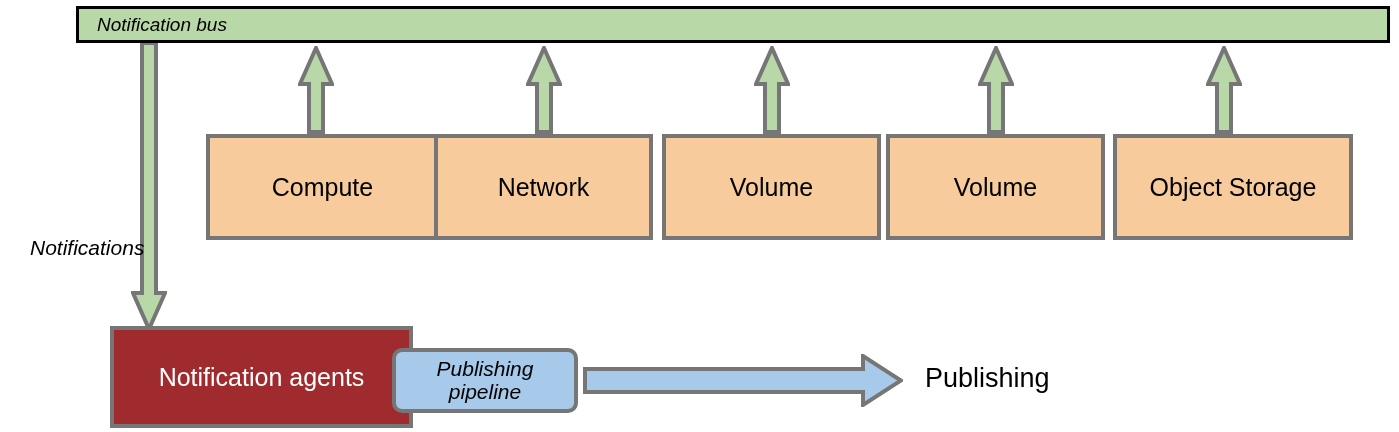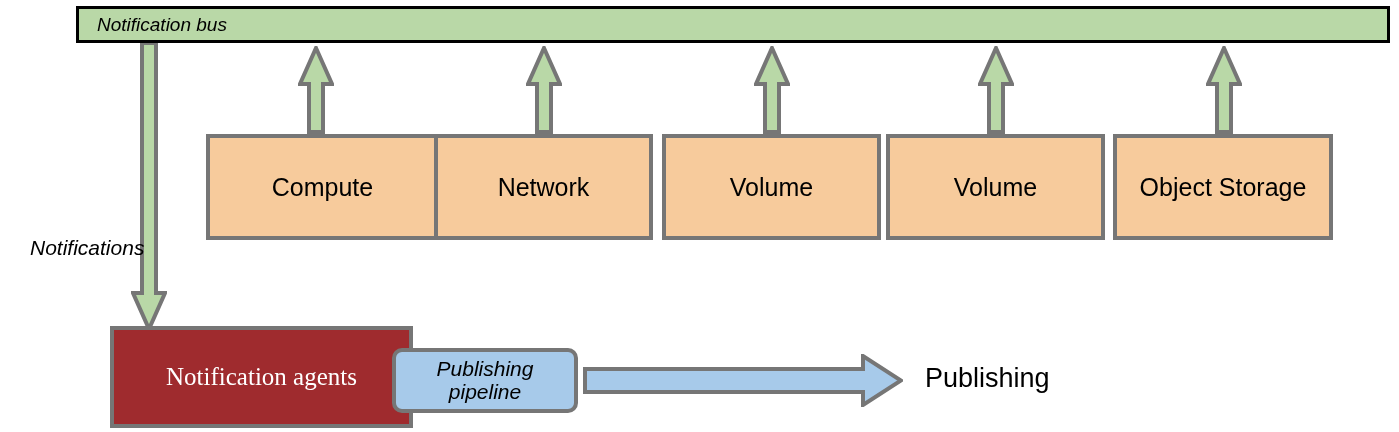--- a/index.html
+++ b/index.html
@@ -101,21 +101,20 @@
     border: 4px solid #767676;
     box-sizing: border-box;
     display: flex;
     align-items: center;
     justify-content: center;
   }
   .agents-label {
     font-size: 25px;
     color: #ffffff;
     white-space: nowrap;
-    font-family: Liberation Serif, serif;
   }
 
   
   .pipeline {
     position: absolute;
     left: 392px;
     top: 348px;
     width: 186px;
     height: 65px;
     background: #a7caea;
@@ -201,21 +200,21 @@
   </div>
   <div class="svc" style="left:434px; width:219px">
     <span class="svc-label">Network</span>
   </div>
   <div class="svc" style="left:662px; width:219px">
     <span class="svc-label">Volume</span>
   </div>
   <div class="svc" style="left:886px; width:219px">
     <span class="svc-label">Volume</span>
   </div>
-  <div class="svc" style="left:1113px; width:220px">
+  <div class="svc" style="left:1113px; width:240px">
     <span class="svc-label">Object Storage</span>
   </div>
 
   <div class="agents">
     <span class="agents-label">Notification agents</span>
   </div>
 
   <div class="rightarrow">
     <svg width="320" height="53" viewBox="0 0 320 53" preserveAspectRatio="none" aria-hidden="true">
       <polygon points="2,15 280,15 280,2 318,26.5 280,51 280,38 2,38" fill="#a7caea" stroke="#767676" stroke-width="4" stroke-linejoin="miter"></polygon>

